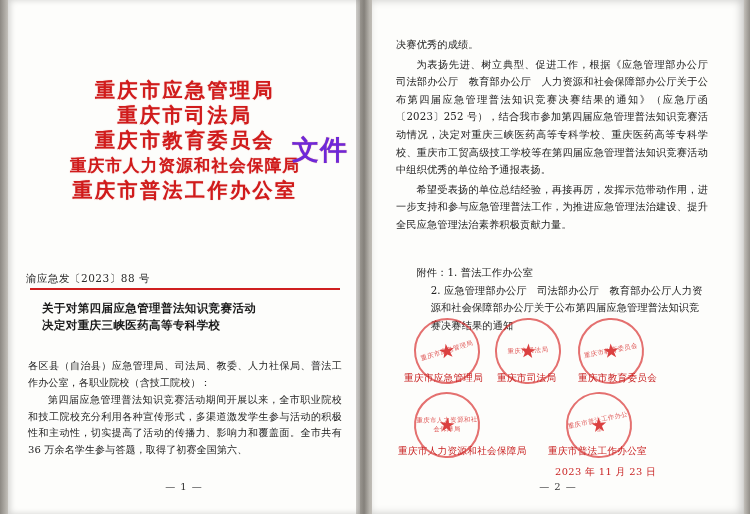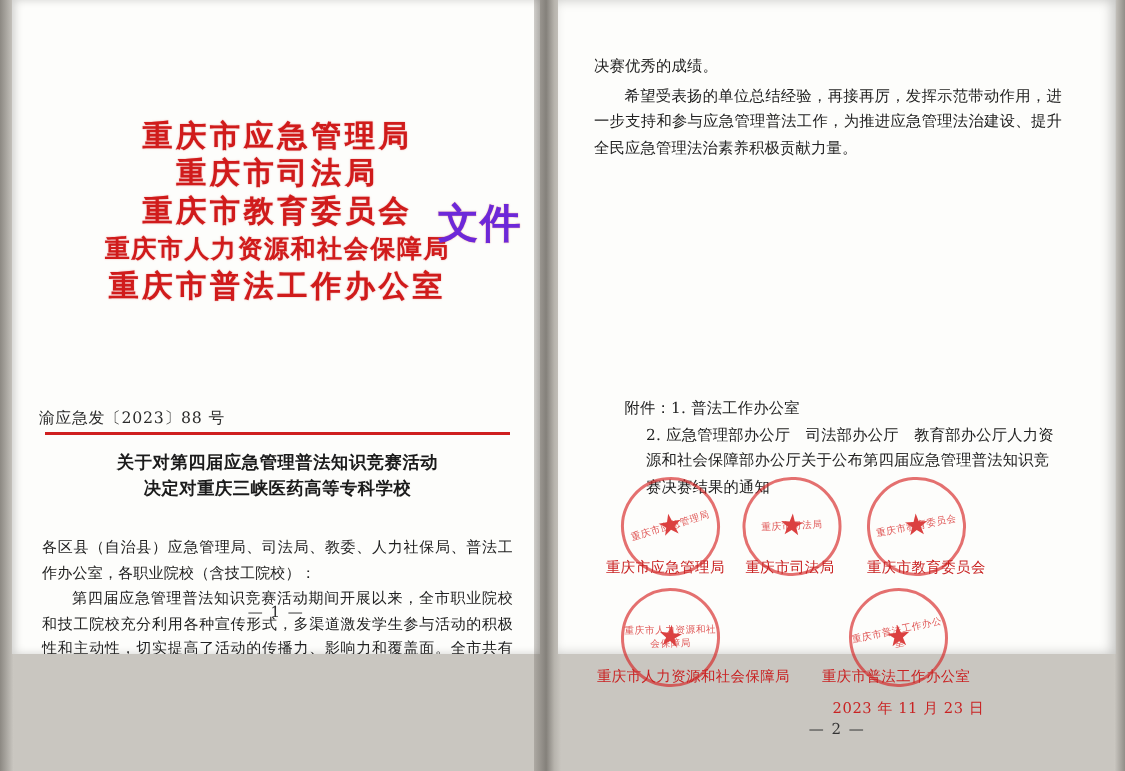--- a/index.html
+++ b/index.html
@@ -16,21 +16,21 @@
   .scan {
     position: relative;
     width: 750px;
     height: 514px;
     background: #c9c6c0;
   }
   
   .page {
     position: absolute;
     top: 0;
-    height: 436px;
+    height: 514px;
     background: #fdfdfb;
     box-sizing: border-box;
     overflow: hidden;
   }
   .page-left {
     left: 8px;
     width: 352px;
     box-shadow: 2px 0 6px rgba(0,0,0,0.18) inset;
   }
   .page-right {
@@ -111,21 +111,20 @@
     top: 288px;
     width: 310px;
     height: 1.6px;
     background: #cf1f1f;
   }
   .doc-title {
     position: absolute;
     left: 34px;
     top: 300px;
     width: 286px;
-    text-align: center;
     font-size: 11.5px;
     font-weight: bold;
     color: #1b1b1b;
     line-height: 17px;
     letter-spacing: 0.4px;
   }
   .body-left {
     position: absolute;
     left: 20px;
     top: 358px;
@@ -276,20 +275,21 @@
 
     <div class="page-num">— 1 —</div>
   </div>
 
   <div class="gutter"></div>
 
   <div class="page page-right">
 
     <div class="body-right">
       <p>决赛优秀的成绩。</p>
+      <p class="indent">为表扬先进、树立典型、促进工作，根据《应急管理部办公厅　司法部办公厅　教育部办公厅　人力资源和社会保障部办公厅关于公布第四届应急管理普法知识竞赛决赛结果的通知》（应急厅函〔2023〕252 号），结合我市参加第四届应急管理普法知识竞赛活动情况，决定对重庆三峡医药高等专科学校、重庆医药高等专科学校、重庆市工贸高级技工学校等在第四届应急管理普法知识竞赛活动中组织优秀的单位给予通报表扬。</p>
       <p class="indent">希望受表扬的单位总结经验，再接再厉，发挥示范带动作用，进一步支持和参与应急管理普法工作，为推进应急管理法治建设、提升全民应急管理法治素养积极贡献力量。</p>
     </div>
 
     <div class="attach">
       <div class="a-line">
         <span>附件：</span><span>1.</span>
         <span>普法工作办公室</span>
       </div>
       <div class="a-sub">
         <span>2.</span>

